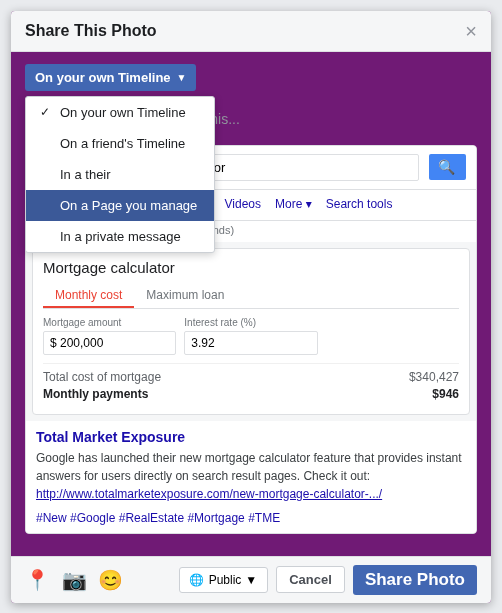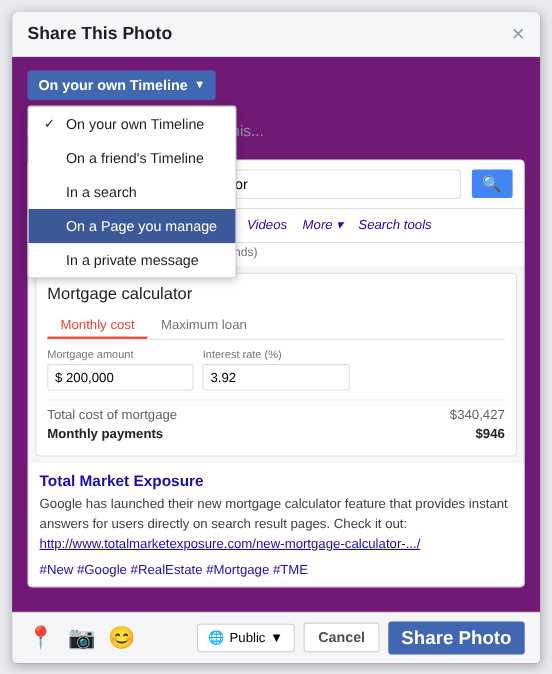--- a/index.html
+++ b/index.html
@@ -158,21 +158,20 @@
       cursor: pointer;
       font-size: 14px;
     }
     .google-nav {
       background: #fff;
       padding: 4px 10px;
       display: flex;
       gap: 14px;
       border-bottom: 1px solid #dddfe2;
       font-size: 12px;
-      font-style: italic;
     }
     .google-nav a {
       color: #1a0dab;
       text-decoration: none;
       padding: 3px 0;
     }
     .google-nav a.active {
       border-bottom: 2px solid #4285f4;
       color: #4285f4;
     }
@@ -357,21 +356,21 @@
         <div class="dropdown-item">
           <span class="check">✓</span>
           <span>On your own Timeline</span>
         </div>
         <div class="dropdown-item">
           <span class="check"></span>
           <span>On a friend's Timeline</span>
         </div>
         <div class="dropdown-item">
           <span class="check"></span>
-          <span>In a search</span>
+          <span>In a their</span>
         </div>
         <div class="dropdown-item active">
           <span class="check"></span>
           <span>On a Page you manage</span>
         </div>
         <div class="dropdown-item">
           <span class="check"></span>
           <span>In a private message</span>
         </div>
       </div>

